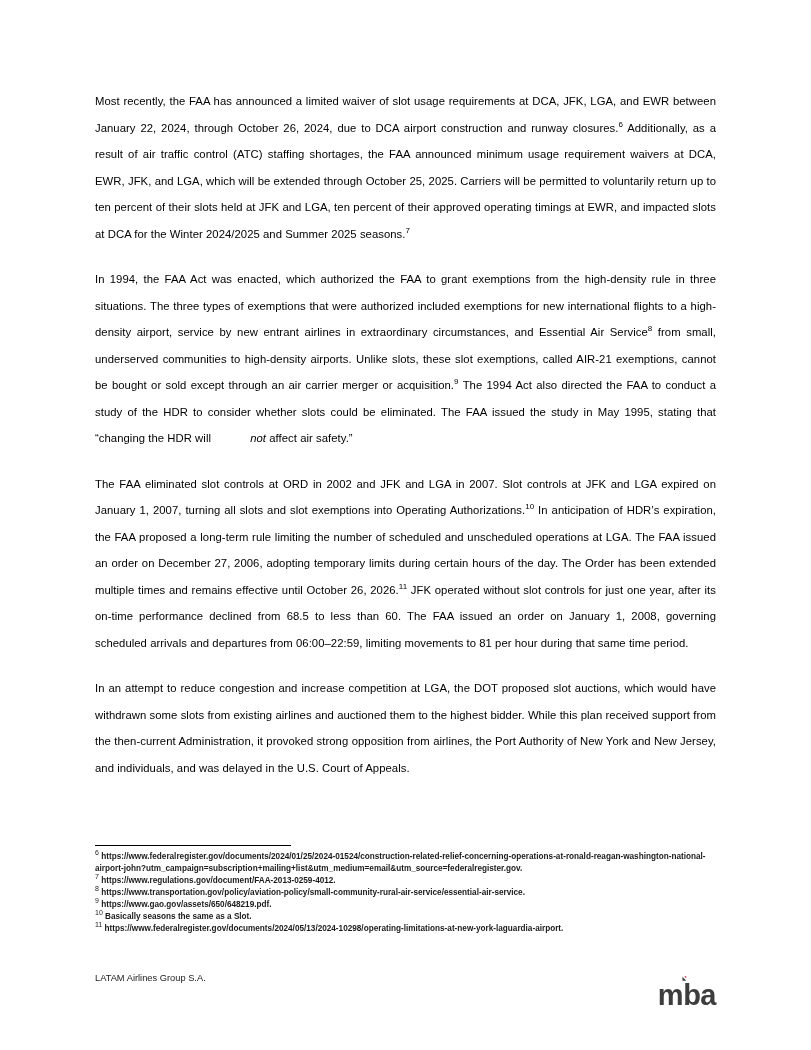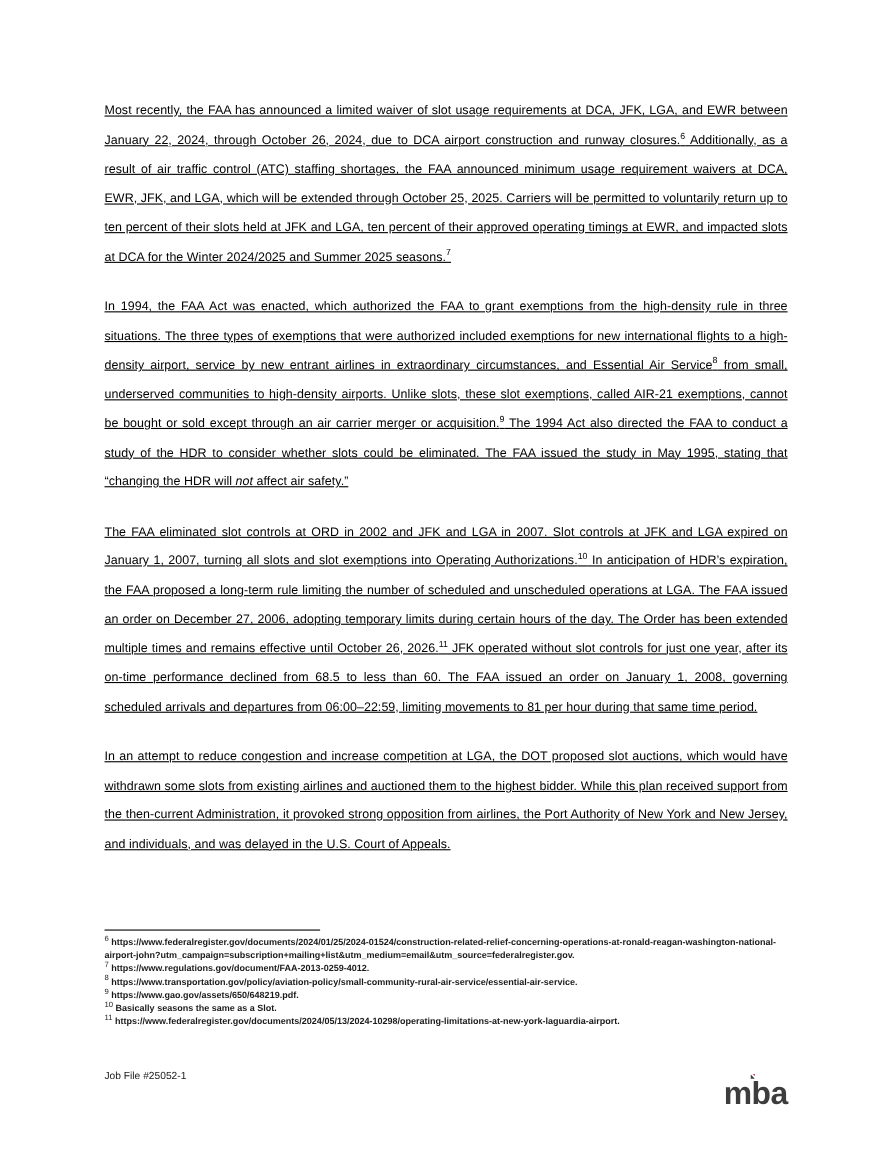--- a/index.html
+++ b/index.html
@@ -23,28 +23,27 @@
     top: 88px;
     width: 621px;
   }
   p.body-para {
     margin: 0 0 19px 0;
     font-size: 11.3px;
     line-height: 26.5px;
     text-align: justify;
     text-justify: inter-word;
     letter-spacing: 0.05px;
-    text-decoration: underline;
   }
   sup {
     font-size: 8px;
     vertical-align: super;
     line-height: 0;
   }
-  .ital { font-style: italic; }
+  .ital { font-style: italic; margin-left: 36px; }
 
   
   .footnotes {
     position: absolute;
     left: 95px;
     top: 845px;
     width: 621px;
   }
   .fn-rule {
     width: 196px;
@@ -120,21 +119,21 @@
     <p class="fn"><sup>6</sup><span class="link"> https://www.federalregister.gov/documents/2024/01/25/2024-01524/construction-related-relief-concerning-operations-at-ronald-reagan-washington-national-airport-john?utm_campaign=subscription+mailing+list&amp;utm_medium=email&amp;utm_source=federalregister.gov.</span></p>
     <p class="fn"><sup>7</sup><span class="link"> https://www.regulations.gov/document/FAA-2013-0259-4012.</span></p>
     <p class="fn"><sup>8</sup><span class="link"> https://www.transportation.gov/policy/aviation-policy/small-community-rural-air-service/essential-air-service.</span></p>
     <p class="fn"><sup>9</sup><span class="link"> https://www.gao.gov/assets/650/648219.pdf.</span></p>
     <p class="fn"><sup>10</sup><span class="link"> Basically seasons the same as a Slot.</span></p>
     <p class="fn"><sup>11</sup><span class="link"> https://www.federalregister.gov/documents/2024/05/13/2024-10298/operating-limitations-at-new-york-laguardia-airport.</span></p>
   </div>
 
   <div class="footer">
     <div class="footer-left">
-      <div>Job File #25052-1</div>
+      <div>LATAM Airlines Group S.A.</div>
     </div>
     <div class="footer-logo">
       <svg class="logo-mark" width="34" height="30" viewBox="0 0 34 30">
         <polygon points="2,28 2,5 24,28" fill="#3d3d3d"></polygon>
         <polygon points="24,2 24,13 13,2" fill="#c8102e"></polygon>
       </svg>
       <span class="logo-text">mba</span>
     </div>
   </div>
 

